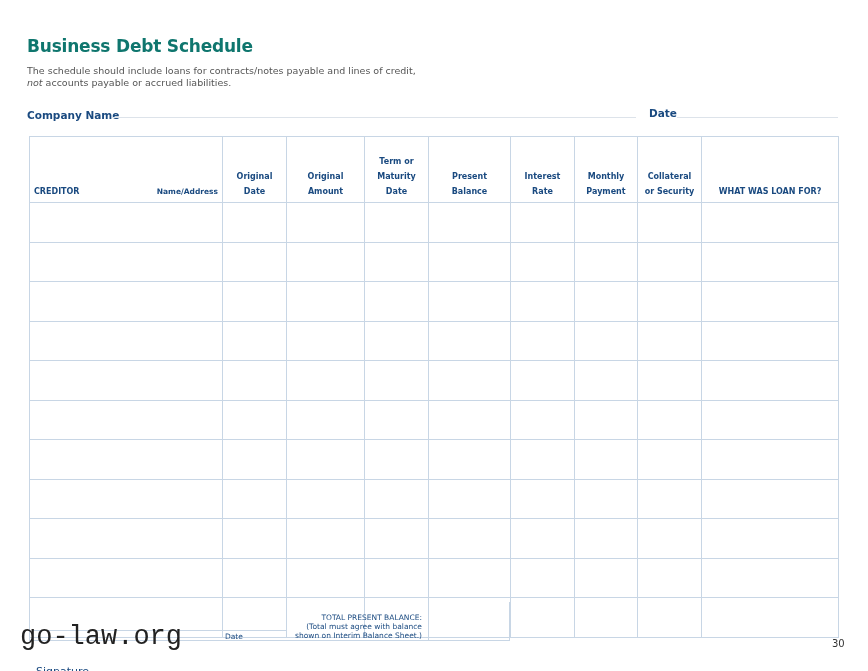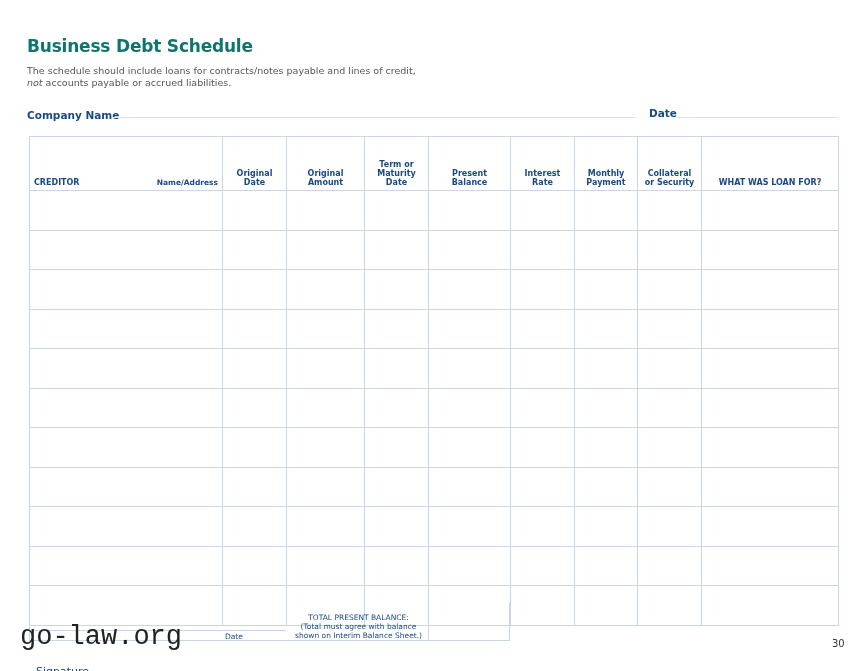--- a/index.html
+++ b/index.html
@@ -6,31 +6,31 @@
   body { width:868px; height:671px; position:relative; overflow:hidden;
          font-family:"DejaVu Sans", sans-serif; color:#1f4e79; }
   .title { position:absolute; left:27px; top:36px; font-size:17px; font-weight:bold; color:#0f766e; letter-spacing:-0.2px; }
   .sub { position:absolute; left:27px; top:65px; font-size:9.5px; color:#555; line-height:11.5px; }
   .sub i { font-style:italic; }
   .field-label { position:absolute; font-size:10.5px; font-weight:bold; color:#1a4a80; }
   .field-line { position:absolute; height:0; border-bottom:1px solid #dde3ea; }
   table.grid { position:absolute; left:29px; top:136px; border-collapse:collapse; table-layout:fixed; }
   table.grid td, table.grid th { border:1px solid #c8d6e5; padding:0; }
   table.grid th { height:31px; vertical-align:bottom; font-size:8px; font-weight:bold; color:#1a4a80;
-                  text-align:center; line-height:9px; padding-bottom:3px; }
+                  text-align:center; line-height:15px; padding-bottom:3px; }
   table.grid td { height:38.5px; }
   .th-cred { display:flex; justify-content:space-between; padding:0 4px; }
   .th-cred span:last-child { font-size:7.5px; }
   .total-row { position:absolute; left:29px; top:602px; width:481px; height:39px;
                border:1px solid #c8d6e5; border-top:none; box-sizing:border-box; }
   .total-divider { position:absolute; left:428px; top:602px; width:0; height:39px; border-left:1px solid #c8d6e5; }
   .sig-line { position:absolute; left:33px; top:630px; width:253px; border-bottom:1px solid #c8d6e5; }
   .sig-label { position:absolute; left:36px; top:632px; font-size:11px; color:#1a4a80;margin-top:33px; }
   .date-label { position:absolute; left:225px; top:632px; font-size:7.5px; color:#1a4a80; }
-  .total-text { position:absolute; right:446px; top:613px; font-size:7.5px; color:#1a4a80; text-align:center; line-height:9px; }
+  .total-text { position:absolute; right:446px; top:613px; font-size:7.5px; color:#1a4a80; text-align:right; line-height:9px; }
   .watermark { position:absolute; left:20px; top:622px; font-family:"Liberation Mono", monospace; font-size:27px; color:#222; letter-spacing:0px; }
   .page-num { position:absolute; left:832px; top:638px; font-size:10px; color:#333; }
 </style>
 </head>
 <body>
 
 <div class="title">Business Debt Schedule</div>
 <div class="sub">
   <div>The schedule should include loans for contracts/notes payable and lines of credit,</div>
   <div><i>not</i><span> accounts payable or accrued liabilities.</span></div>

